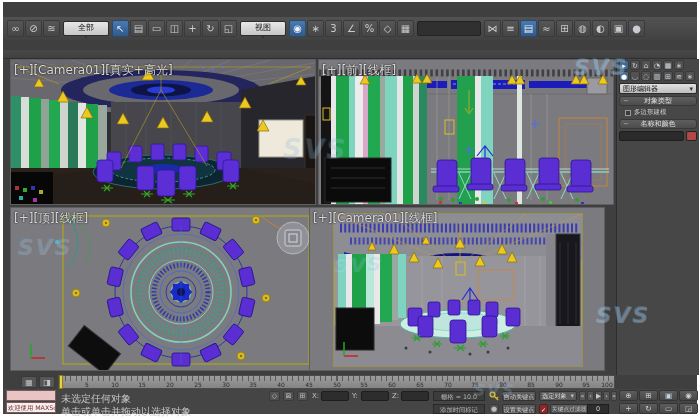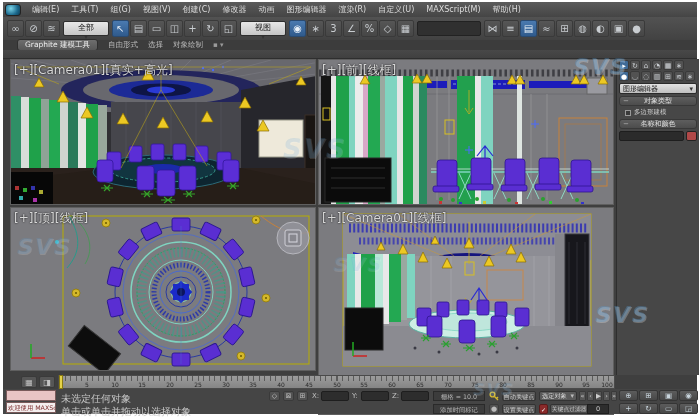--- a/index.html
+++ b/index.html
@@ -22,21 +22,21 @@
   .rtab.active{background:linear-gradient(#6e6e6e,#575757);color:#f0f0f0;border-radius:3px;padding:0 7px;border:1px solid #2f2f2f;}
   .rtab-ic{font-size:7px;color:#9a9a9a;}
   .ribbonpanel{position:absolute;left:0;top:48px;width:100%;height:9px;background:linear-gradient(#484848,#404040);border-bottom:1px solid #2e2e2e;}
   .ribbonpanel span{font-size:7px;color:#b5b5b5;margin-left:8px;line-height:9px;display:inline-block;}
 
   
   .vp{position:absolute;border:1px solid #5f5f5f;overflow:hidden;background:#7b7b7f;}
   .vp-tl{left:7px;top:57px;width:306px;height:146px;}
   .vp-tr{left:315px;top:57px;width:296px;height:146px;}
   .vp-bl{left:7px;top:205px;width:306px;height:164px;}
-  .vp-br{left:315px;top:205px;width:296px;height:208px;}
+  .vp-br{left:306px;top:205px;width:296px;height:164px;}
   .vplabel{position:absolute;left:3px;top:2px;font-size:12px;color:#d8d8d8;text-shadow:0 0 2px #000;z-index:5;white-space:nowrap;}
   .vp svg{position:absolute;left:0;top:0;}
 
   
   .cpanel{position:absolute;left:613px;top:57px;width:83px;height:316px;background:#474747;border-left:1px solid #2e2e2e;padding:1px 2px;}
   .cp-row{display:flex;gap:1px;margin-bottom:1px;}
   .cp-ic{width:10px;height:10px;font-size:7px;line-height:10px;text-align:center;color:#cfd3d7;background:#525252;border-radius:2px;border:1px solid #3a3a3a;}
   .cp-ic.hl{background:#3f6a96;color:#fff;}
   .cp-drop{height:11px;background:linear-gradient(#e2e2e2,#bfbfbf);border:1px solid #2a2a2a;border-radius:2px;font-size:7px;color:#111;display:flex;align-items:center;justify-content:space-between;padding:0 3px;margin:2px 0;}
   .cp-roll{height:10px;background:linear-gradient(#5e5e5e,#4c4c4c);border:1px solid #383838;border-radius:3px;font-size:7px;color:#e0e0e0;text-align:center;line-height:9px;margin:2px 0;position:relative;}
@@ -74,35 +74,20 @@
   .redchk{position:absolute;width:9px;height:10px;background:#8a2a2a;border:1px solid #5a1a1a;border-radius:2px;color:#fff;font-size:6px;line-height:9px;text-align:center;}
 
   .wm{position:absolute;font-weight:bold;font-style:italic;color:rgba(90,160,215,0.32);text-shadow:1px 1px 0 rgba(255,255,255,0.25);letter-spacing:2px;pointer-events:none;z-index:40;}
 </style>
 </head>
 <body>
 
 <div class="page">
 <div class="app">
 
-  <div class="menubar">
-    <div class="logo"></div>
-    <span class="menu-item">编辑(E)</span>
-    <span class="menu-item">工具(T)</span>
-    <span class="menu-item">组(G)</span>
-    <span class="menu-item">视图(V)</span>
-    <span class="menu-item">创建(C)</span>
-    <span class="menu-item">修改器</span>
-    <span class="menu-item">动画</span>
-    <span class="menu-item">图形编辑器</span>
-    <span class="menu-item">渲染(R)</span>
-    <span class="menu-item">自定义(U)</span>
-    <span class="menu-item">MAXScript(M)</span>
-    <span class="menu-item">帮助(H)</span>
-  </div>
 
   <div class="toolbar">
     <span class="ic">∞</span>
     <span class="ic">⊘</span>
     <span class="ic">≋</span>
     <div class="tb-drop">
           <span>全部</span>
           <span class="caret">▾</span>
         </div>
     <span class="ic hl">↖</span>
@@ -128,27 +113,20 @@
     <span class="ic">≡</span>
     <span class="ic hl">▤</span>
     <span class="ic">≈</span>
     <span class="ic">⊞</span>
     <span class="ic">◍</span>
     <span class="ic">◐</span>
     <span class="ic">▣</span>
     <span class="ic">●</span>
   </div>
 
-  <div class="ribbontabs">
-    <span class="rtab active">Graphite 建模工具</span>
-    <span class="rtab">自由形式</span>
-    <span class="rtab">选择</span>
-    <span class="rtab">对象绘制</span>
-    <span class="rtab-ic">▪ ▾</span>
-  </div>
   <div class="ribbonpanel">
     <span>多边形建模</span>
   </div>
 
   <div class="vp vp-tl">
     <svg width="306" height="146" viewBox="0 0 306 146">
       <rect width="306" height="146" fill="#303034"></rect>
       <rect width="306" height="52" fill="#68686e"></rect>
       <g stroke="#7e7e84" stroke-width="0.6" opacity="0.9">
         <line x1="150" y1="30" x2="-20" y2="0"></line>

